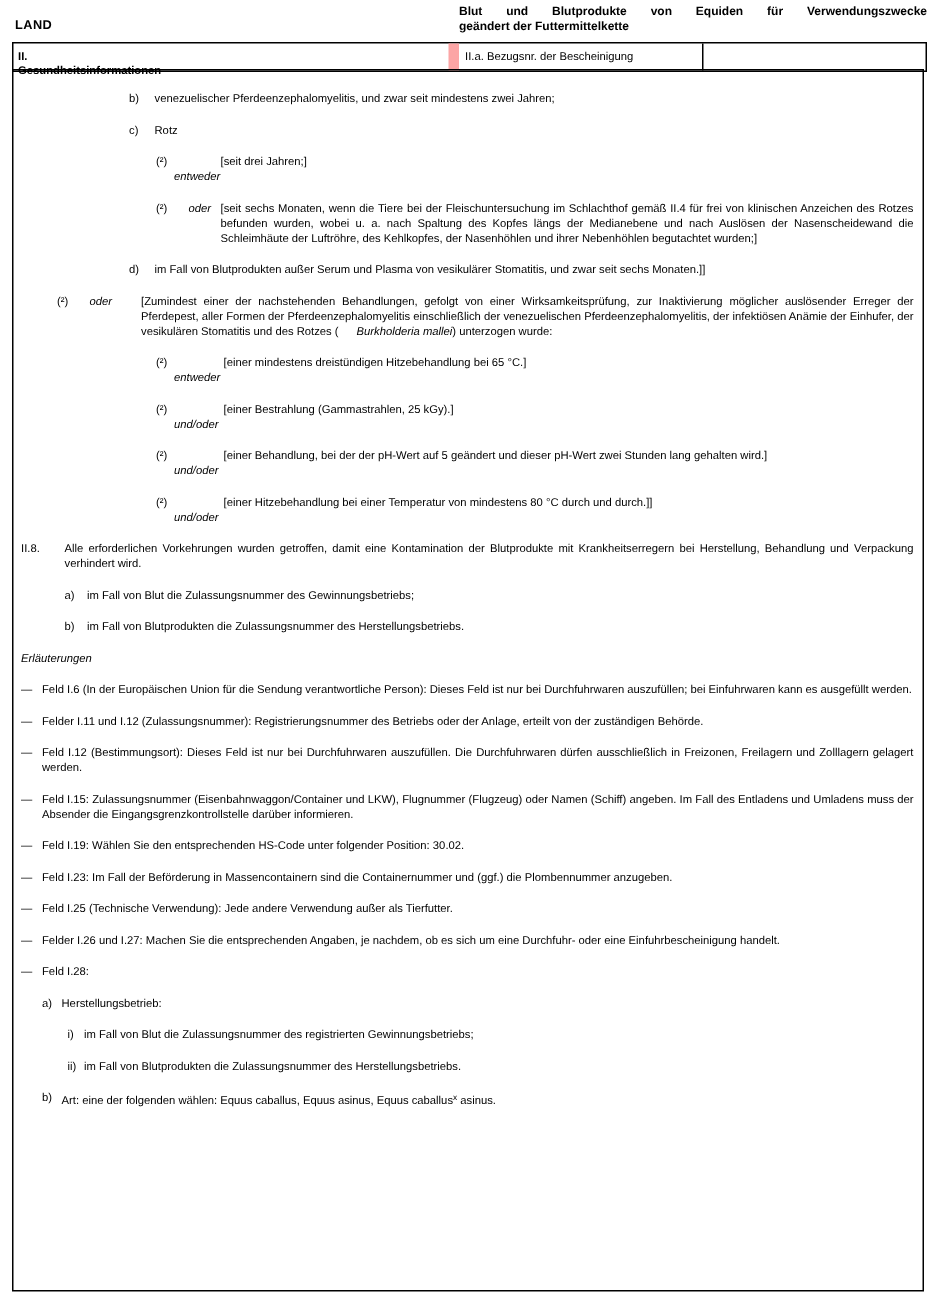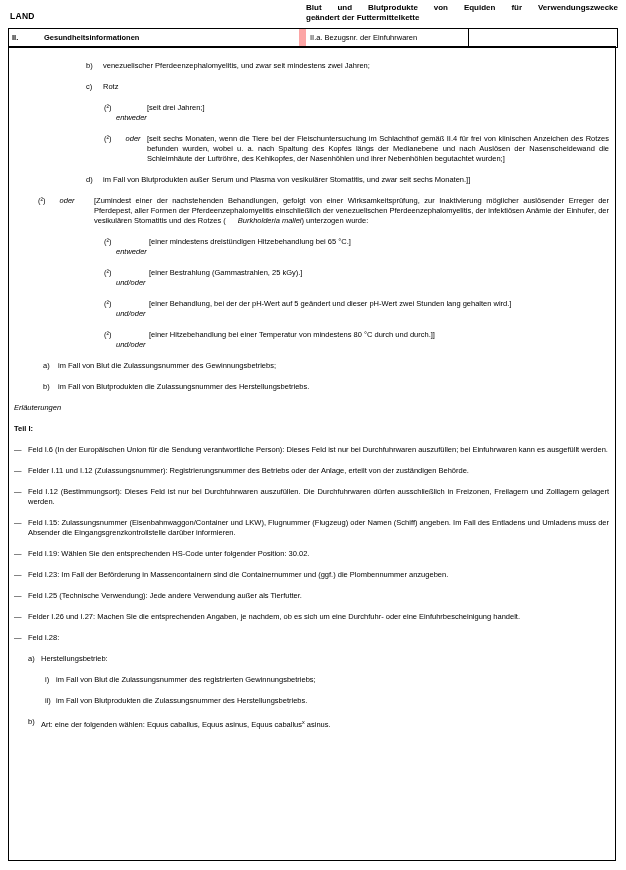--- a/index.html
+++ b/index.html
@@ -5,21 +5,21 @@
   html,body{margin:0;padding:0;background:#fff;}
   .page{position:relative;width:626px;height:870px;background:#ffffff;color:#000;
         font-family:"Liberation Sans", sans-serif;overflow:hidden;}
   
   .land{position:absolute;left:10px;top:11px;font-size:8.5px;font-weight:bold;letter-spacing:.3px;}
   .doc-title{position:absolute;left:306px;top:3px;width:312px;font-size:8px;font-weight:bold;line-height:10px;}
   .doc-title .l1{text-align:justify;text-align-last:justify;}
   
   .info-row{position:absolute;left:8px;top:28px;width:608px;height:18px;border:1px solid #000;display:flex;}
   .cell{box-sizing:border-box;font-size:7.5px;padding-top:4px;}
-  .cell-sec{width:297px;border-right:7px solid #fca5a5;display:flex;padding-left:3px;}
+  .cell-sec{width:297px;border-right:7px solid #fca5a5;display:flex;padding-left:3px;flex-direction:column;}
   .sec-no{width:32px;font-weight:bold;}
   .sec-title{font-weight:bold;}
   .cell-ref{width:163px;border-right:1px solid #000;padding-left:4px;}
   .cell-iib{flex:1;position:relative;padding-left:4px;}
   .cell-iib svg{position:absolute;left:0;top:0;width:100%;height:100%;}
   
   .box{position:absolute;left:8px;top:46px;width:608px;height:815px;border:1px solid #000;
        box-sizing:border-box;padding:14px 6px 0 5px;overflow:hidden;}
   .par{display:flex;margin-bottom:11px;font-size:7.5px;line-height:10px;}
   .txt{flex:1;text-align:justify;}
@@ -49,21 +49,21 @@
   <div class="doc-title">
     <div class="l1">Blut und Blutprodukte von Equiden für Verwendungszwecke</div>
     <div class="l2">geändert der Futtermittelkette</div>
   </div>
 
   <div class="info-row">
     <div class="cell cell-sec">
       <span class="sec-no">II.</span>
       <span class="sec-title">Gesundheitsinformationen</span>
     </div>
-    <div class="cell cell-ref">II.a. Bezugsnr. der Einfuhrwaren</div>
+    <div class="cell cell-ref">II.a. Bezugsnr. der Bescheinigung</div>
   </div>
 
   <div class="box">
 
     <div class="par ind-abc">
       <span class="lbl w17">b)</span>
       <span class="txt">venezuelischer Pferdeenzephalomyelitis, und zwar seit mindestens zwei Jahren;</span>
     </div>
 
     <div class="par ind-abc">
@@ -104,35 +104,38 @@
     <div class="par ind-sub">
       <span class="lbl w45"><span>(²)</span> <span class="optword">und/oder</span></span>
       <span class="txt">[einer Behandlung, bei der der pH-Wert auf 5 geändert und dieser pH-Wert zwei Stunden lang gehalten wird.]</span>
     </div>
 
     <div class="par ind-sub">
       <span class="lbl w45"><span>(²)</span> <span class="optword">und/oder</span></span>
       <span class="txt">[einer Hitzebehandlung bei einer Temperatur von mindestens 80 °C durch und durch.]]</span>
     </div>
 
+    <div class="par">
+      <span class="lbl w29">II.8.</span>
+      <span class="txt">Alle erforderlichen Vorkehrungen wurden getroffen, damit eine Kontamination der Blutprodukte mit Krankheitserregern bei Herstellung, Behandlung und Verpackung verhindert wird.</span>
+    </div>
 
 
     <div class="par ind-ab9">
       <span class="lbl w15">a)</span>
       <span class="txt">im Fall von Blut die Zulassungsnummer des Gewinnungsbetriebs;</span>
     </div>
 
     <div class="par ind-ab9">
       <span class="lbl w15">b)</span>
       <span class="txt">im Fall von Blutprodukten die Zulassungsnummer des Herstellungsbetriebs.</span>
     </div>
 
 
     <div class="hd-it">Erläuterungen</div>
-    <div class="hd-b">Teil I:</div>
 
     <div class="par">
       <span class="lbl w14">—</span>
       <span class="txt">Feld I.6 (In der Europäischen Union für die Sendung verantwortliche Person): Dieses Feld ist nur bei Durchfuhrwaren auszufüllen; bei Einfuhrwaren kann es ausgefüllt werden.</span>
     </div>
     <div class="par">
       <span class="lbl w14">—</span>
       <span class="txt">Felder I.11 und I.12 (Zulassungsnummer): Registrierungsnummer des Betriebs oder der Anlage, erteilt von der zuständigen Behörde.</span>
     </div>
     <div class="par">

